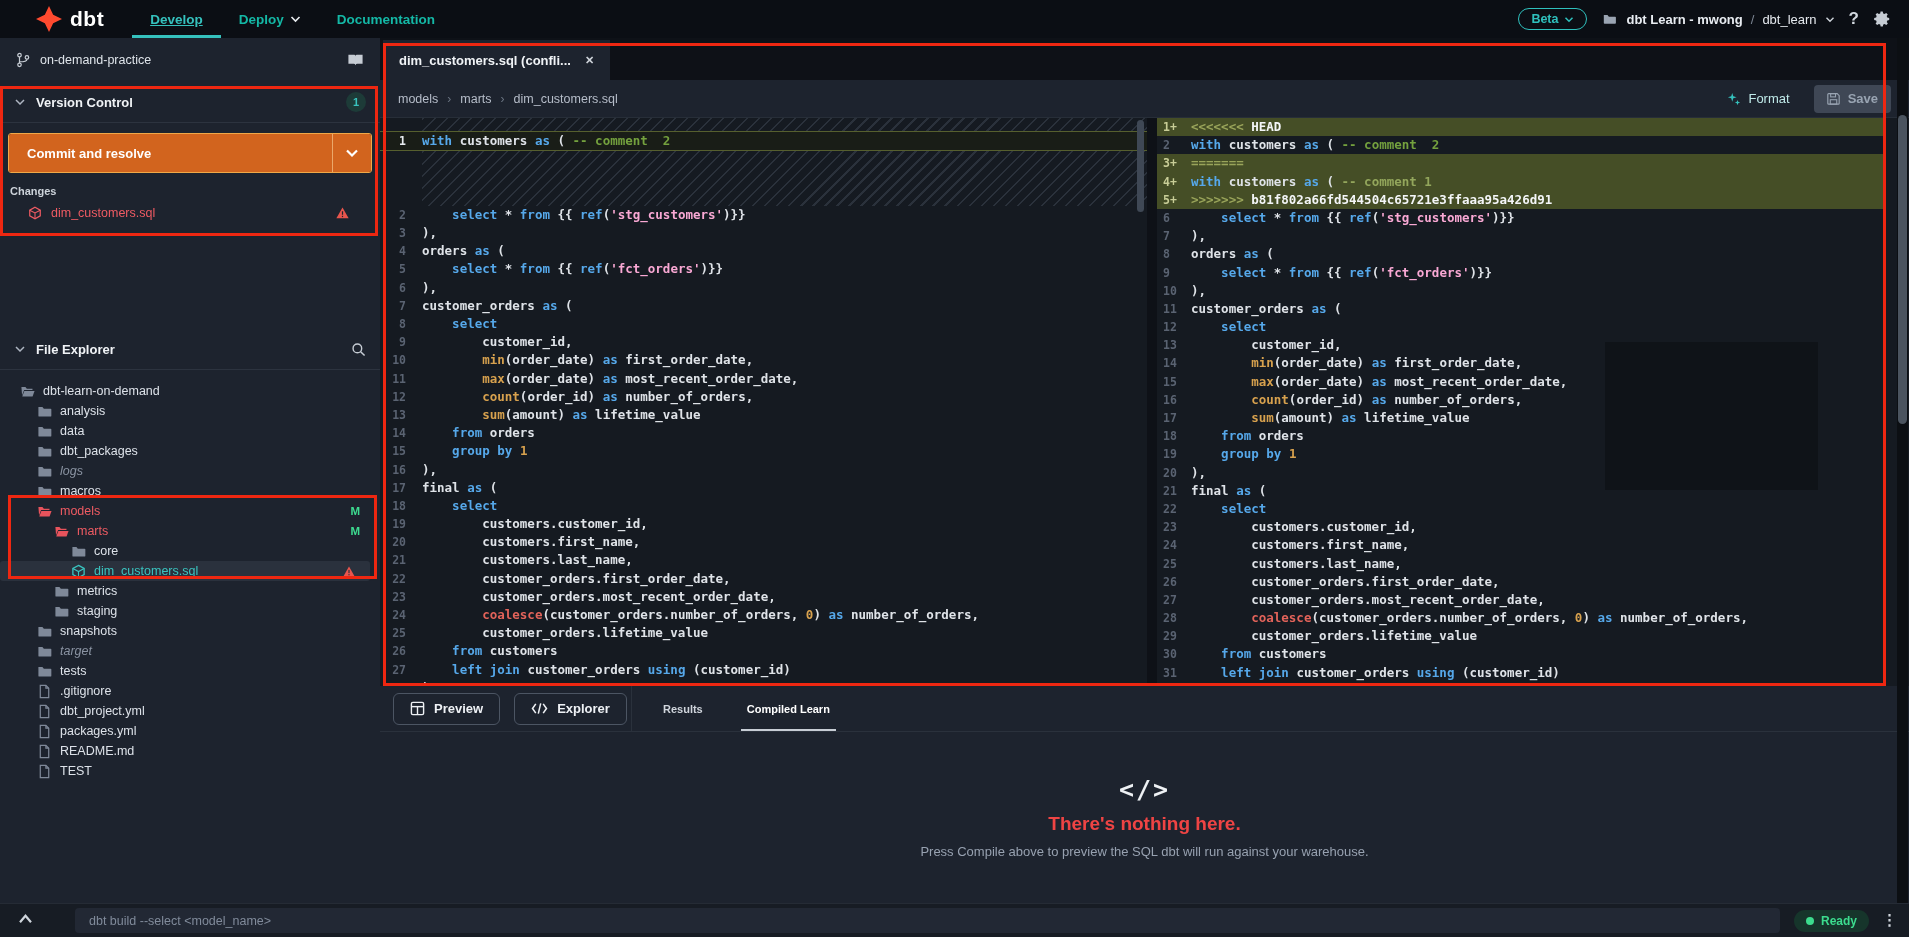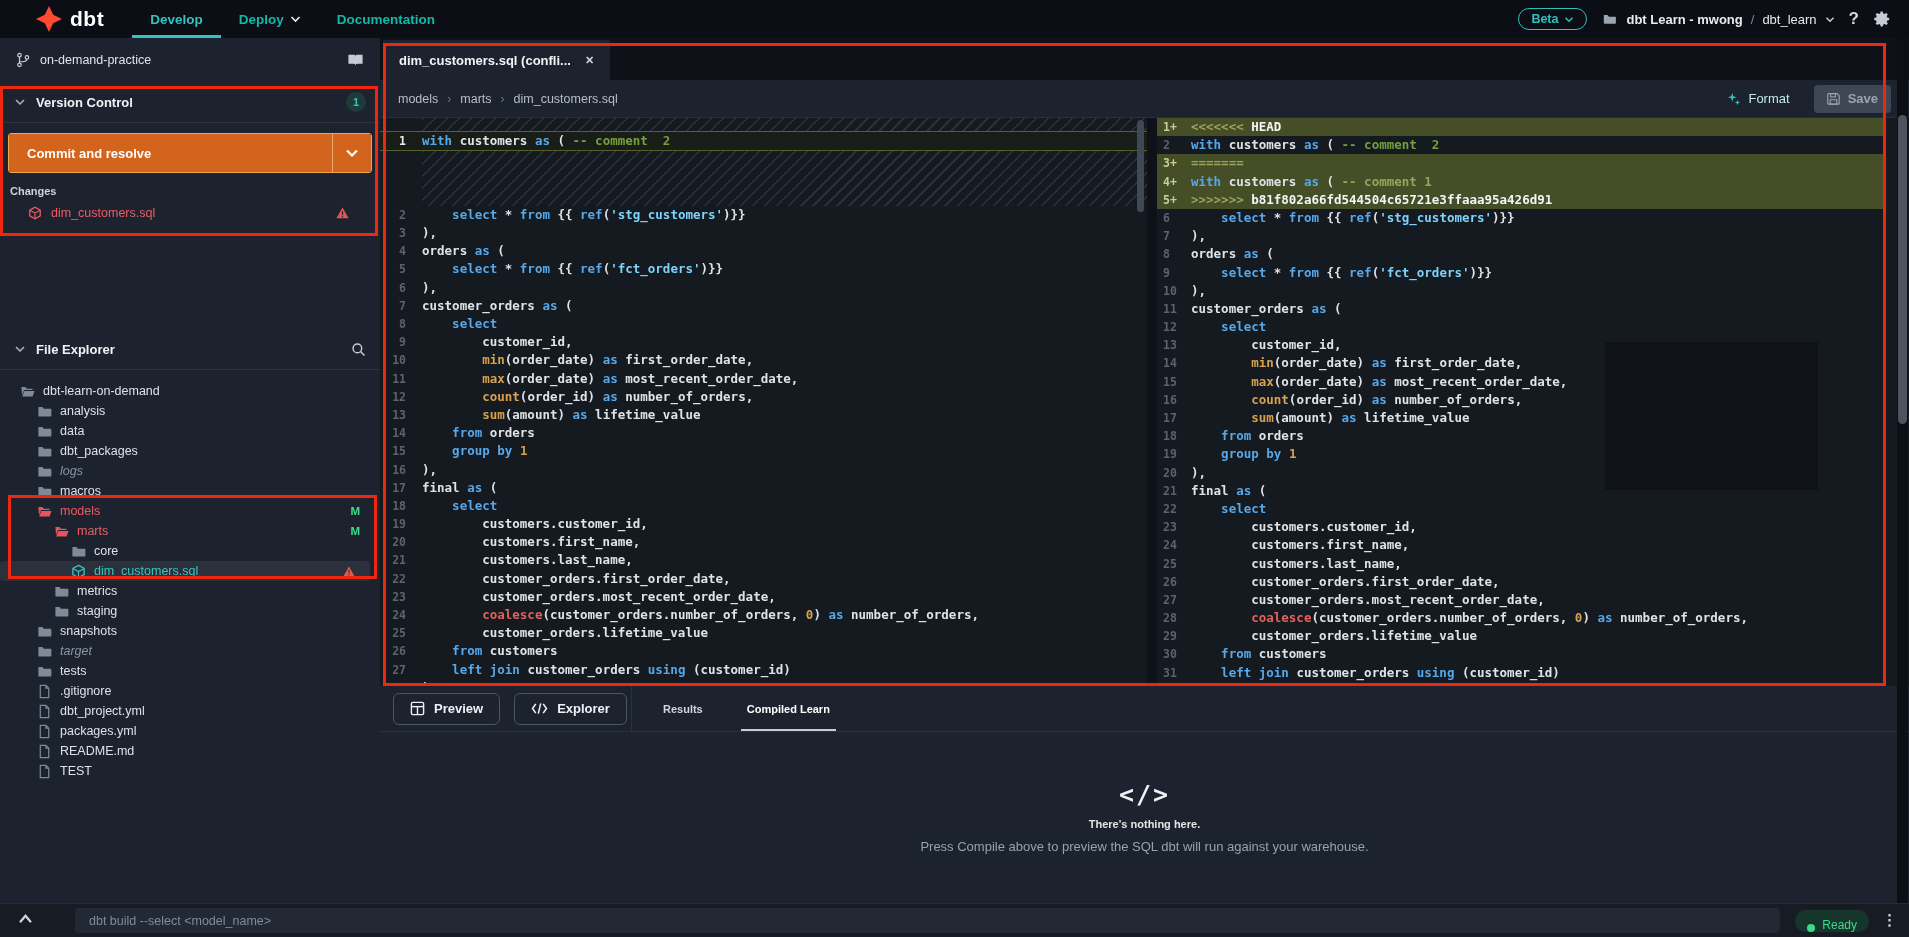--- a/index.html
+++ b/index.html
@@ -7,21 +7,21 @@
        font-family:"Liberation Sans",sans-serif;color:#e5e9ee;}
   
   .topnav{position:absolute;left:0;top:0;width:100%;height:38px;background:#0b0e14;
           display:flex;align-items:center;z-index:6;}
   .logo-star{width:26px;height:26px;margin-left:36px;background:#ff4a2f;
              clip-path:polygon(50% 0,66% 34%,100% 50%,66% 66%,50% 100%,34% 66%,0 50%,34% 34%);}
   .brand{font-size:21px;font-weight:bold;color:#fff;margin-left:8px;letter-spacing:.5px;}
   .nav-items{display:flex;height:100%;margin-left:28px;}
   .nav-item{display:flex;align-items:center;gap:6px;padding:0 18px;height:100%;
             font-size:13.5px;font-weight:bold;color:#14b8a6;cursor:pointer;}
-  .nav-item.active{color:#35c1bd;box-shadow:inset 0 -3px 0 #35c1bd;}
+  .nav-item.active{color:#35c1bd;box-shadow:inset 0 -3px 0 #35c1bd;text-decoration:underline;}
   .nav-right{margin-left:auto;display:flex;align-items:center;margin-right:18px;gap:14px;}
   .beta-pill{display:flex;align-items:center;gap:6px;border:1.5px solid #2fc0bd;color:#2fc0bd;
              font-weight:bold;font-size:12.5px;border-radius:14px;padding:3px 12px;}
   .acct{display:flex;align-items:center;gap:8px;font-size:13px;}
   .acct b{color:#e8ecf1;}
   .acct .sep{color:#7d8693;}
   .icon-btn{color:#d3d9e0;font-weight:bold;font-size:15px;}
   svg{display:block;}
   
   .sidebar{position:absolute;left:0;top:38px;width:380px;height:865px;background:#1d232e;
@@ -80,52 +80,52 @@
   .lp .ln{width:26px;text-align:right;margin-right:16px;}
   .rp .ln{width:34px;padding-left:6px;box-sizing:border-box;}
   .code{flex:none;}
   .add{background:#454e26;}
   .add .ln{color:#c8cd97;}
   .add .tc{color:#93a65c;}
   .conflict{border-top:1px solid #565f2e;border-bottom:1px solid #565f2e;background:#191d17;}
   .conflict .ln{color:#e8ecf0;}
   .hatch-row{margin-left:42px;
      background:repeating-linear-gradient(135deg,#2a313b 0px,#2a313b 1.6px,transparent 1.6px,transparent 8.5px);}
-  .tk{color:#56a8ea;} .tf{color:#d7a14e;} .tr{color:#7dd3fc;margin-top:36px;} .tr2{color:#e2635a;}
+  .tk{color:#56a8ea;} .tf{color:#d7a14e;} .tr{color:#f9a8d4;margin-top:36px;} .tr2{color:#e2635a;}
   .tc{color:#74a13e;} .tn{color:#d7a14e;} .tg{color:#99a45a;} .tw{color:#f4f6f8;}
   .lp-scroll{position:absolute;left:757px;top:2px;width:7px;height:92px;background:#3f4855;border-radius:4px;}
   .shadow-box{position:absolute;left:1225px;top:224px;width:213px;height:148px;background:rgba(5,7,10,.38);}
   .win-scroll{position:absolute;right:1px;top:38px;width:11px;height:865px;background:#0c0f13;z-index:4;}
   .win-thumb{position:absolute;top:77px;left:1px;width:9px;height:309px;background:#4b545f;border-radius:5px;}
   
   .bottom-panel{position:absolute;left:380px;top:686px;width:1529px;height:217px;background:#1d232e;}
   .actions{position:relative;height:46px;border-bottom:1px solid #2a313c;display:flex;align-items:center;
            padding-left:13px;gap:14px;box-sizing:border-box;}
   .act-btn{height:32px;display:flex;align-items:center;gap:9px;border:1px solid #4c5563;border-radius:6px;
            padding:0 16px;font-size:13px;font-weight:bold;color:#eef1f5;cursor:pointer;background:transparent;}
   .vdiv{position:absolute;left:251px;top:0;width:1px;height:45px;background:#2a313c;}
   .res-tabs{position:absolute;left:283px;top:0;height:45px;display:flex;gap:44px;align-items:center;}
   .res-tab{position:relative;height:100%;display:flex;align-items:center;font-size:11px;font-weight:bold;
            color:#d0d5dc;cursor:pointer;}
   .res-tab.active{color:#fff;}
   .res-tab.active::after{content:"";position:absolute;left:-6px;right:-6px;bottom:0;height:2px;background:#c7cdd5;}
   .empty{height:170px;display:flex;flex-direction:column;align-items:center;justify-content:center;gap:9px;}
   .empty-icon{font-family:"DejaVu Sans Mono",monospace;font-weight:bold;font-size:25px;color:#eef1f4;letter-spacing:2px;}
-  .empty-title{font-size:11px;font-weight:bold;color:#e5e5e5;}
+  .empty-title{font-size:19px;font-weight:bold;color:#ef4444;}
   .empty-sub{font-size:13px;color:#97a1b0;}
   
   .cmdbar{position:absolute;left:0;top:903px;width:100%;height:34px;background:#171c24;
           border-top:1px solid #252b35;box-sizing:border-box;z-index:6;}
   .caret-up{position:absolute;left:18px;top:9px;color:#cfd5dc;}
   .cmd-input{position:absolute;left:75px;top:4px;width:1705px;height:25px;background:#222834;border:none;
              border-radius:4px;padding:0 14px;color:#c6ccd6;font-size:12.5px;box-sizing:border-box;outline:none;
              font-family:"Liberation Sans",sans-serif;}
   .cmd-input::placeholder{color:#818b9b;}
-  .ready-pill{position:absolute;right:40px;top:6px;height:22px;display:flex;align-items:flex-end;gap:7px;
-              background:#16352b;border-radius:12px;padding:0 12px;color:#3cdc8e;font-size:12px;font-weight:normal;}
+  .ready-pill{position:absolute;right:40px;top:6px;height:22px;display:flex;align-items:center;gap:7px;
+              background:#16352b;border-radius:12px;padding:0 12px;color:#3cdc8e;font-size:12px;font-weight:bold;}
   .ready-dot{width:8px;height:8px;border-radius:50%;background:#3cdc8e;}
   .kebab{position:absolute;right:12px;top:7px;color:#cfd5dc;font-size:15px;font-weight:bold;letter-spacing:0;}
   
   .anno{position:absolute;border:3px solid #ee2711;z-index:40;pointer-events:none;box-sizing:border-box;}
   .anno1{left:0;top:86px;width:378px;height:150px;}
   .anno2{left:8px;top:495px;width:369px;height:84px;}
   .anno3{left:383px;top:43px;width:1503px;height:643px;}
 </style>
 </head>
 <body>

